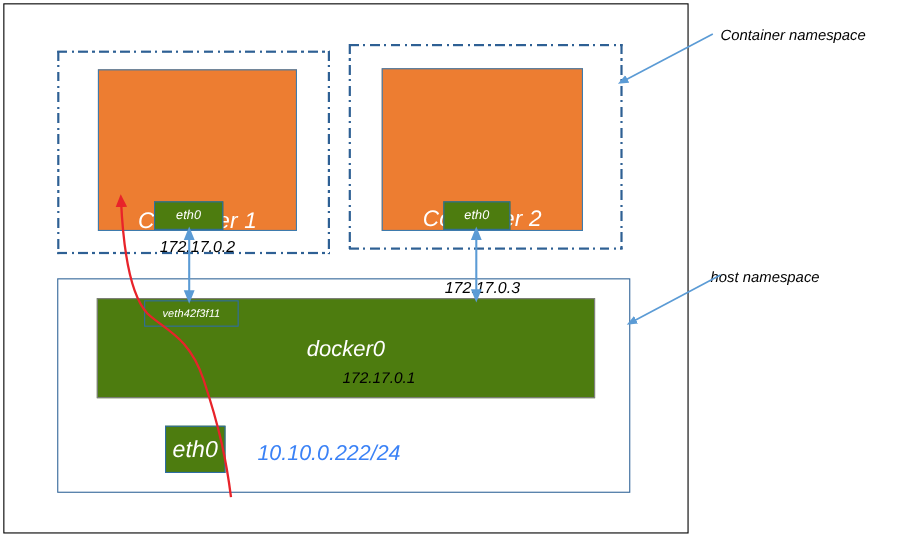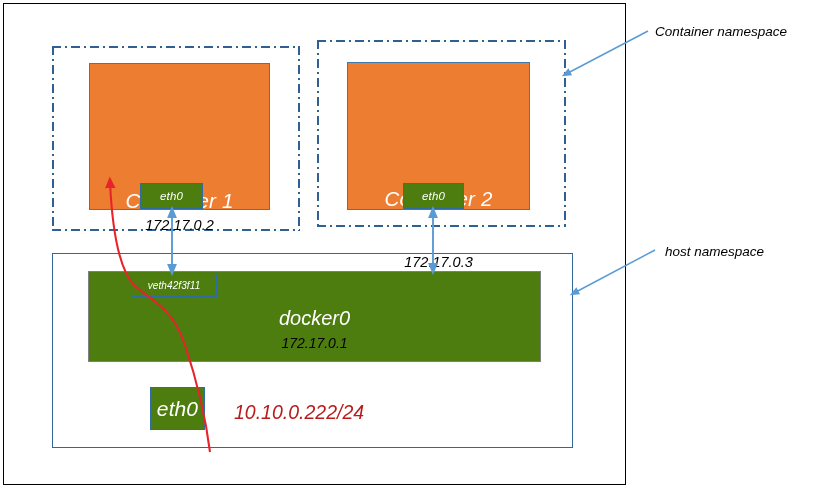--- a/index.html
+++ b/index.html
@@ -50,30 +50,30 @@
   #veth-2{left:391px;top:272px;width:82px;height:24px;font-size:11px;}
   #host-eth0{left:150px;top:387px;width:55px;height:43px;font-size:21px;
       border:1.2px solid #2E6DA4;}
 
   
   #docker0-box{left:88px;top:271px;width:453px;height:91px;
       background:#4d7c0f;border:1.2px solid #7F7F7F;}
   #docker0-title{position:absolute;left:0;width:100%;text-align:center;top:35px;
       color:#ffffff;font-size:20px;}
   #docker0-ip{position:absolute;left:0;width:100%;text-align:center;top:63px;
-      color:#000000;font-size:14px;}
+      color:#000000;font-size:14px;padding-left:30px;}
 
   
-  #host-ip-label{left:234px;top:401px;color:#b91c1c;font-size:19.5px;
+  #host-ip-label{left:234px;top:401px;color:#3b82f6;font-size:19.5px;
       white-space:nowrap;}
 
   
   .annotation{color:#000;font-size:13.5px;white-space:nowrap;}
   #anno-container-ns{left:655px;top:24px;}
-  #anno-host-ns{left:665px;top:244px;}
+  #anno-host-ns{left:646px;top:244px;}
 
   
   #arrows{position:absolute;left:0;top:0;width:829px;height:490px;
       pointer-events:none;}
 </style>
 </head>
 <body>
 
 <div id="stage">
 

